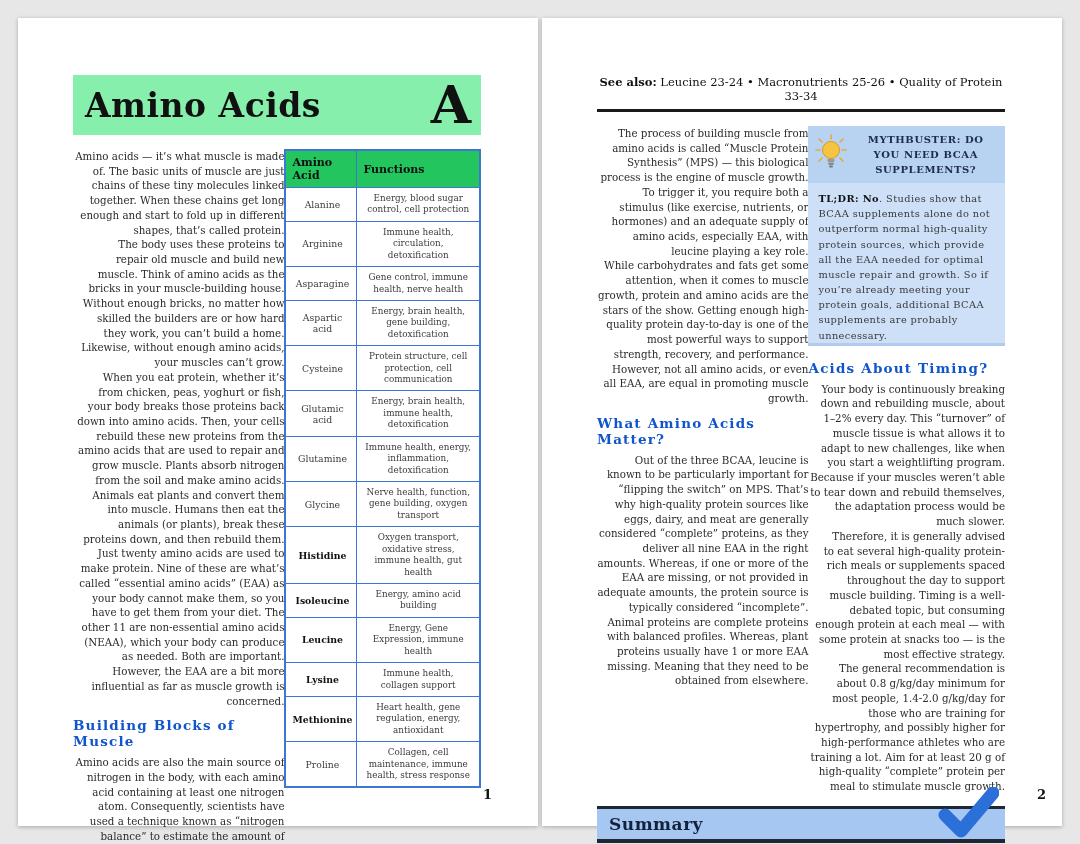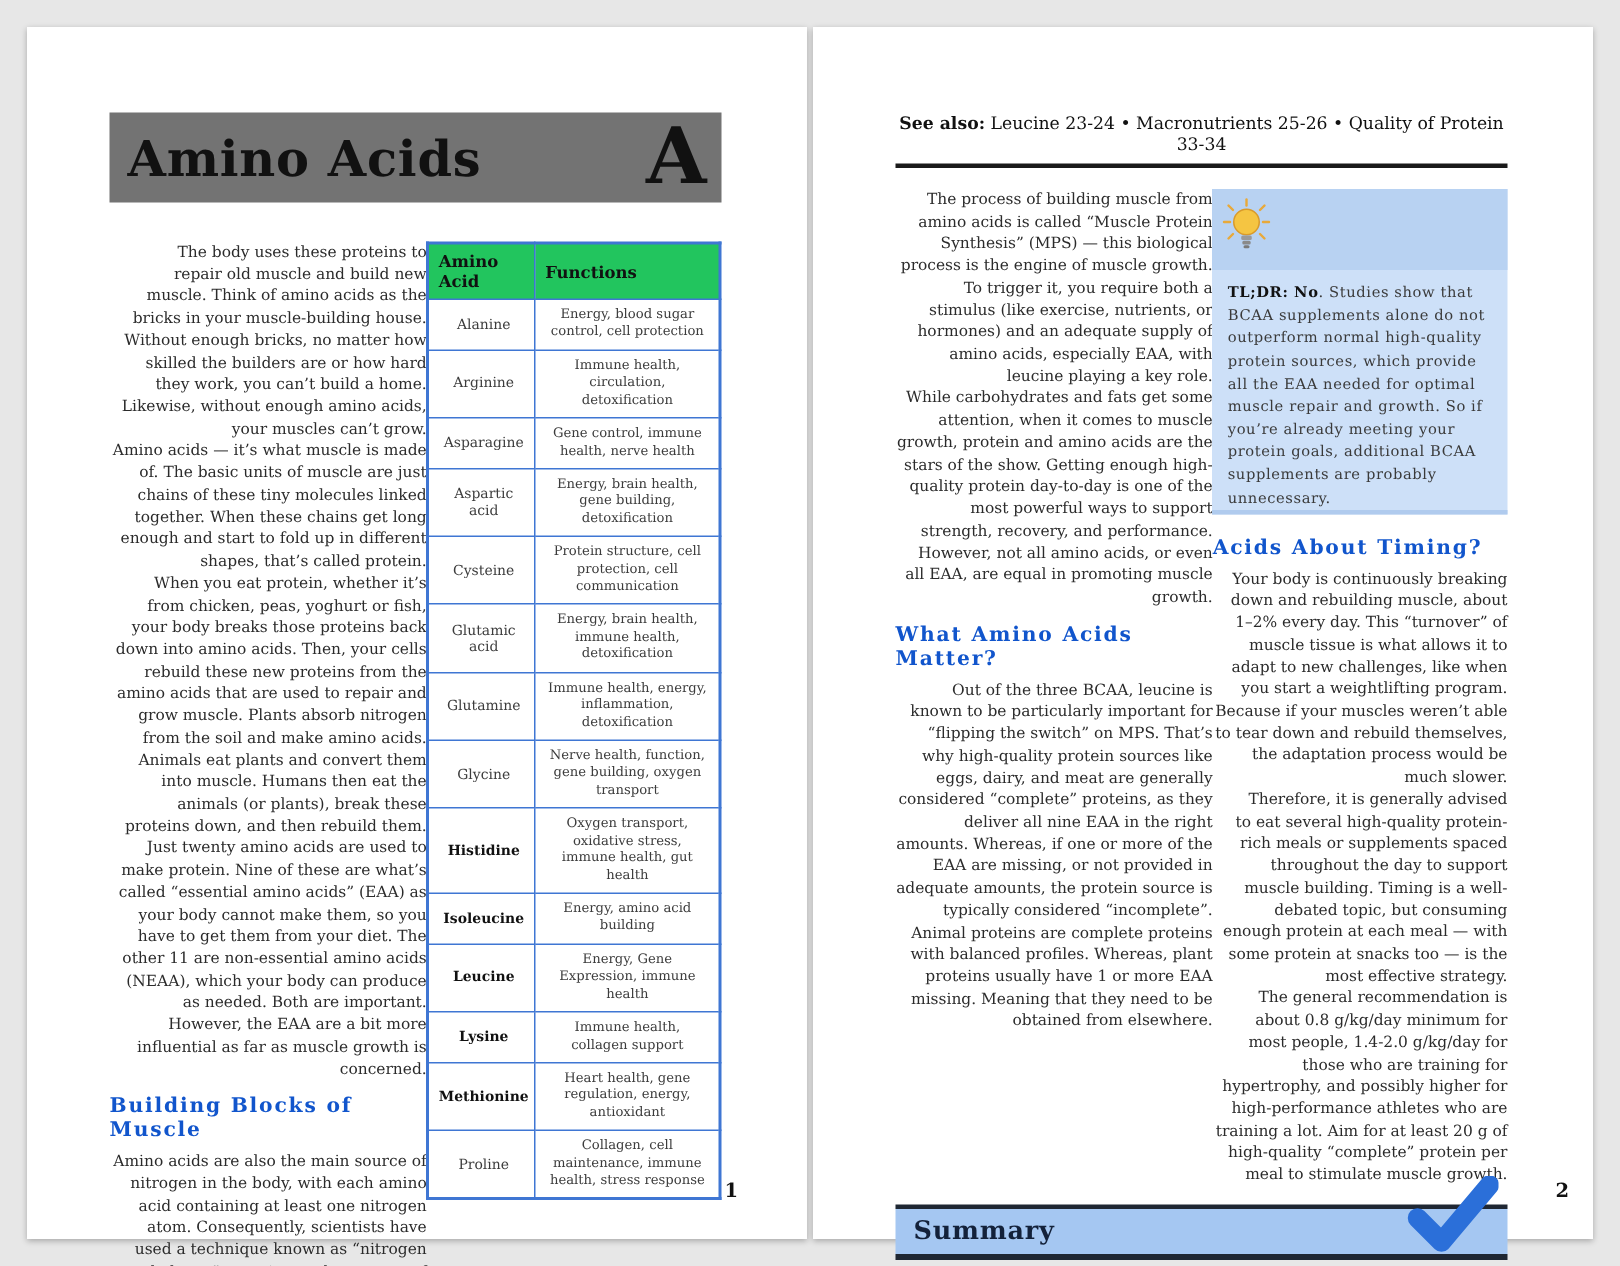--- a/index.html
+++ b/index.html
@@ -12,25 +12,25 @@
   .canvas { display: flex; gap: 4px; padding: 18px; }
   .page {
     position: relative;
     width: 520px; height: 808px;
     background: #ffffff;
     box-shadow: 0 1px 4px rgba(0,0,0,0.28);
     padding: 57px 57px 0 55px;
   }
   
   .banner {
-    background: #737373;
+    background: #86efac;
     height: 60px;
     display: flex; align-items: center; justify-content: space-between;
     padding: 0 10px 0 12px;
-    margin-bottom: 26px;
+    margin-bottom: 14px;
   }
   .banner h1 {
     font-size: 33px; font-weight: 600; color: #111; letter-spacing: 0.5px;
   }
   .big-letter {
     font-size: 52px; font-weight: 800; color: #111; line-height: 1;
   }
   .cols { display: flex; justify-content: space-between; }
   .col.left, .col.left2 { width: 212px; }
   .col.right, .col.right2 { width: 197px; }
@@ -97,22 +97,22 @@
 
 <div class="canvas">
 
   <div class="page">
     <div class="banner">
       <h1>Amino Acids</h1>
       <div class="big-letter">A</div>
     </div>
     <div class="cols">
       <div class="col left">
+        <p class="bodytext">Amino acids — it’s what muscle is made of. The basic units of muscle are just chains of these tiny molecules linked together. When these chains get long enough and start to fold up in different shapes, that’s called protein.</p>
         <p class="bodytext indent">The body uses these proteins to repair old muscle and build new muscle. Think of amino acids as the bricks in your muscle-building house. Without enough bricks, no matter how skilled the builders are or how hard they work, you can’t build a home. Likewise, without enough amino acids, your muscles can’t grow.</p>
-        <p class="bodytext">Amino acids — it’s what muscle is made of. The basic units of muscle are just chains of these tiny molecules linked together. When these chains get long enough and start to fold up in different shapes, that’s called protein.</p>
         <p class="bodytext indent">When you eat protein, whether it’s from chicken, peas, yoghurt or fish, your body breaks those proteins back down into amino acids. Then, your cells rebuild these new proteins from the amino acids that are used to repair and grow muscle. Plants absorb nitrogen from the soil and make amino acids. Animals eat plants and convert them into muscle. Humans then eat the animals (or plants), break these proteins down, and then rebuild them.</p>
         <p class="bodytext indent">Just twenty amino acids are used to make protein. Nine of these are what’s called “essential amino acids” (EAA) as your body cannot make them, so you have to get them from your diet. The other 11 are non-essential amino acids (NEAA), which your body can produce as needed. Both are important. However, the EAA are a bit more influential as far as muscle growth is concerned.</p>
         <h2 class="section-heading">Building Blocks of Muscle</h2>
         <p class="bodytext">Amino acids are also the main source of nitrogen in the body, with each amino acid containing at least one nitrogen atom. Consequently, scientists have used a technique known as “nitrogen balance” to estimate the amount of protein you need and also to assess whether the body is gaining muscle (positive “nitrogen balance”) or losing muscle (negative “nitrogen balance”).</p>
       </div>
       <div class="col right">
         <table class="aa-table">
           <thead>
             <tr>
               <th>Amino Acid</th>
@@ -207,20 +207,21 @@
                   <line x1="32" y1="16" x2="28" y2="16"></line>
                   <line x1="5" y1="27" x2="8" y2="24"></line>
                   <line x1="29" y1="27" x2="26" y2="24"></line>
                 </g>
                 <circle cx="17" cy="16" r="8.5" fill="#f5c542" stroke="#d99a2b" stroke-width="1"></circle>
                 <rect x="13.5" y="25" width="7" height="3" rx="1" fill="#9a9a9a"></rect>
                 <rect x="14.2" y="28.5" width="5.6" height="2.5" rx="1" fill="#8a8a8a"></rect>
                 <rect x="15" y="31.5" width="4" height="2" rx="1" fill="#7a7a7a"></rect>
               </svg>
             </span>
+            <div class="myth-title">MYTHBUSTER: DO YOU NEED BCAA SUPPLEMENTS?</div>
           </div>
           <div class="myth-body"><b>TL;DR: No</b><span>. Studies show that BCAA supplements alone do not outperform normal high-quality protein sources, which provide all the EAA needed for optimal muscle repair and growth. So if you’re already meeting your protein goals, additional BCAA supplements are probably unnecessary.</span></div>
         </div>
         <h2 class="section-heading">Acids About Timing?</h2>
         <p class="bodytext">Your body is continuously breaking down and rebuilding muscle, about 1–2%  every day. This “turnover” of muscle tissue is what allows it to adapt to new challenges, like when you start a weightlifting program. Because if your muscles weren’t able to tear down and rebuild themselves, the adaptation process would be much slower.</p>
         <p class="bodytext indent">Therefore, it is generally advised to eat several high-quality protein-rich meals or supplements spaced throughout the day to support muscle building. Timing is a well-debated topic, but consuming enough protein at each meal — with some protein at snacks too — is the most effective strategy.</p>
         <p class="bodytext indent">The general recommendation is about 0.8 g/kg/day minimum for most people, 1.4-2.0 g/kg/day for those who are training for hypertrophy, and possibly higher for high-performance athletes who are training a lot. Aim for at least 20 g of high-quality “complete” protein per meal to stimulate muscle growth.</p>
       </div>
     </div>
     <div class="summary">

